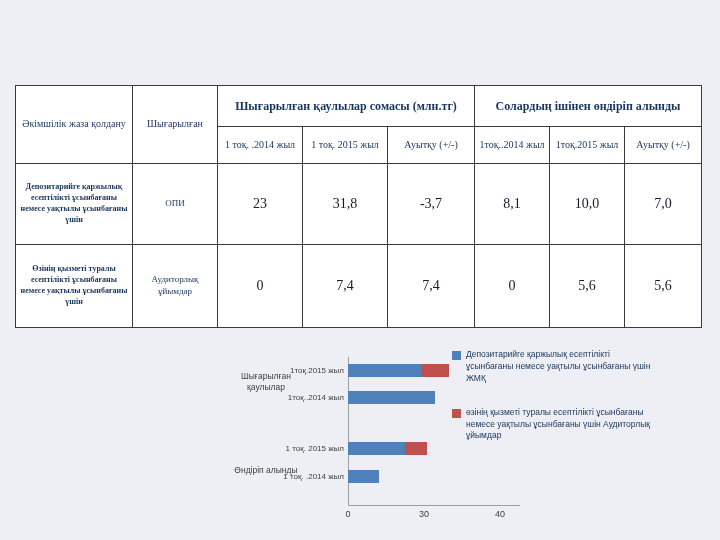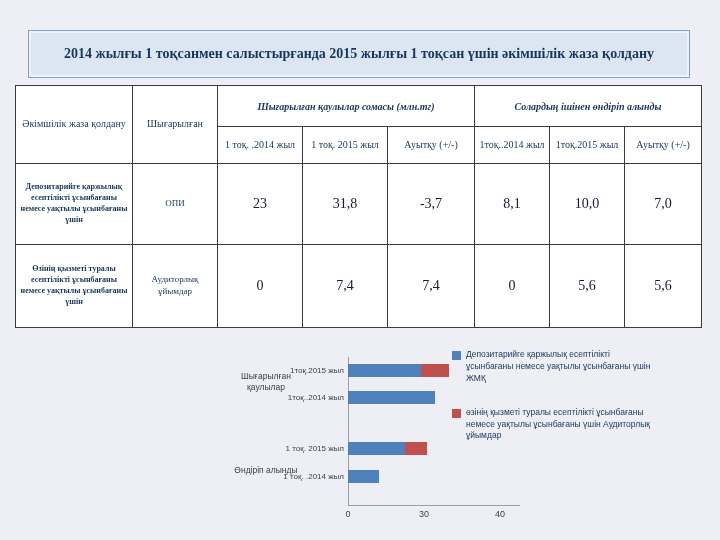--- a/index.html
+++ b/index.html
@@ -9,21 +9,21 @@
   
   .title-box{position:absolute;left:28px;top:30px;width:660px;height:46px;
              background:#dce6f2;border:1px solid #7ba0cd;box-shadow:0 0 0 2px #eef3fa inset;
              display:flex;align-items:center;justify-content:center;text-align:center;}
   .title-box .t{font-weight:bold;font-size:14px;line-height:1.45;color:#17365d;padding:0 14px;}
   
   table.cmp{position:absolute;left:15px;top:85px;border-collapse:collapse;table-layout:fixed;
             background:#ffffff;}
   table.cmp th,table.cmp td{border:1px solid #3a3a3a;padding:2px 3px;text-align:center;vertical-align:middle;}
   th.h{font-weight:normal;font-size:10px;color:#17365d;line-height:1.25;}
-  th.gh{font-weight:bold;font-size:10px;color:#17365d;font-style:italic;}
+  th.gh{font-weight:bold;font-size:12px;color:#17365d;}
   td.rowlabel{font-weight:bold;font-size:8px;color:#17365d;line-height:1.35;}
   td.obj{font-size:9px;color:#17365d;line-height:1.3;}
   td.val{font-size:14px;color:#1a1a2e;}
   .w1{width:110px}.w2{width:78px}.w3{width:78px}.w4{width:78px}.w5{width:80px}
   .w6{width:68px}.w7{width:68px}.w8{width:70px}
   tr.data1 td{height:76px;} tr.data2 td{height:78px;}
   tr.hr1 th{height:36px;} tr.hr2 th{height:32px;}
   
   .chart{position:absolute;left:140px;top:345px;width:400px;height:185px;
          font-family:"Liberation Sans", sans-serif;}
@@ -41,23 +41,20 @@
           font-family:"Liberation Sans", sans-serif;}
   .legend-entry{display:flex;margin-bottom:22px;}
   .legend-swatch{width:9px;height:9px;margin:2px 5px 0 0;flex:0 0 9px;}
   .legend-text{font-size:8.5px;line-height:1.4;color:#17365d;}
 </style>
 </head>
 <body>
 
 <div class="slide">
 
-  <div class="title-box">
-    <div class="t">2014 жылғы 1 тоқсанмен салыстырғанда 2015 жылғы 1 тоқсан үшін әкімшілік жаза қолдану</div>
-  </div>
 
   <table class="cmp">
     <tbody>
         <tr class="hr1">
       <th class="h w1" rowspan="2">Әкімшілік жаза қолдану</th>
       <th class="h w2" rowspan="2">Шығарылған</th>
       <th class="gh" colspan="3">Шығарылған қаулылар сомасы (млн.тг)</th>
       <th class="gh" colspan="3">Солардың ішінен өндіріп алынды</th>
     </tr>
     <tr class="hr2">

